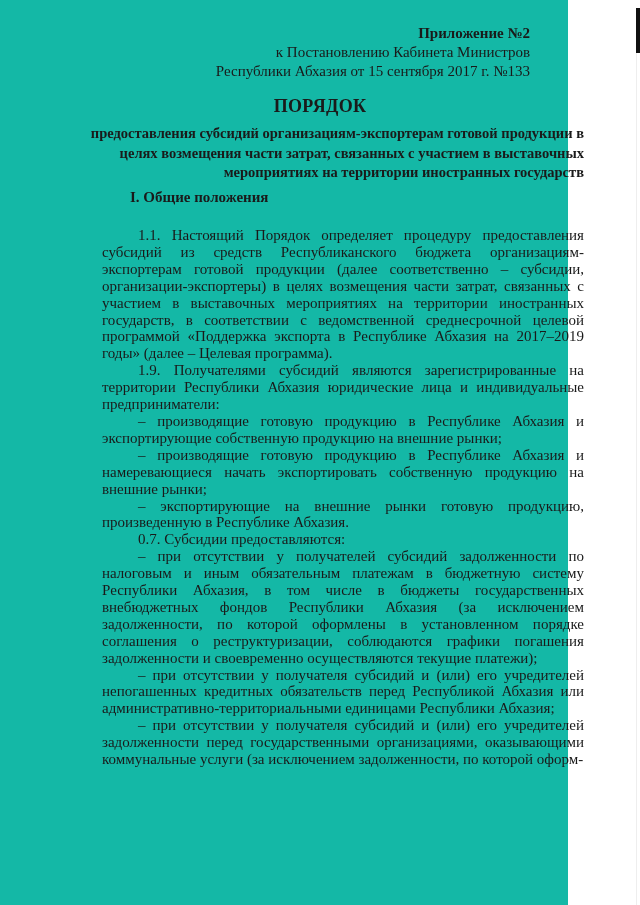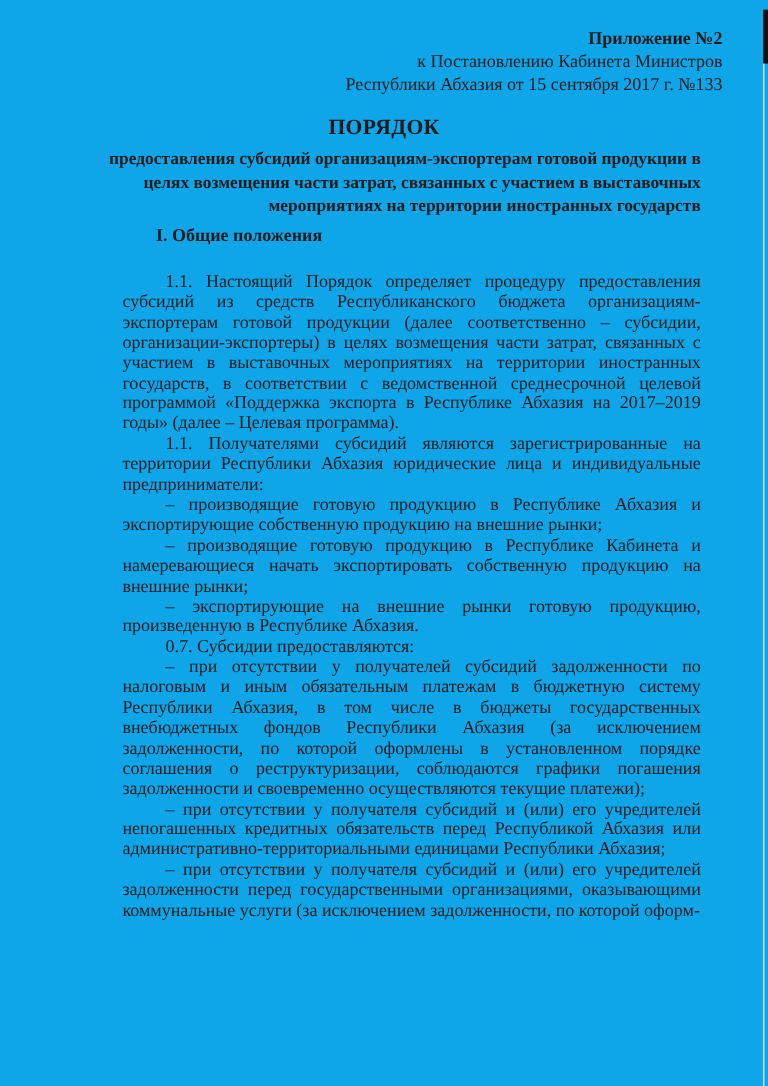--- a/index.html
+++ b/index.html
@@ -1,18 +1,18 @@
 <!DOCTYPE html>
 <html><head>
 <meta charset="utf-8">
 <style>
   html, body { margin: 0; padding: 0; background: #ffffff; }
   body { width: 640px; height: 905px; position: relative; overflow: hidden;
          font-family: "Liberation Serif", "DejaVu Serif", serif; color: #1a1a1a; }
-  .page { position: absolute; left: 0; top: 0; width: 640px; height: 905px; background: #0ea5e9; }
+  .page { position: absolute; left: 0; top: 0; width: 568px; height: 905px; background: #14b8a6; }
   .edge-bar { position: absolute; left: 636px; top: 8px; width: 4px; height: 45px; background: #111; }
   .edge-line { position: absolute; left: 636px; top: 53px; width: 1px; height: 852px; background: #eee; }
   .header { position: absolute; right: 38px; top: 24px; text-align: right; font-size: 15px; line-height: 19px; }
   .header .annex { font-weight: bold; }
   .title { position: absolute; left: 0; width: 640px; top: 96px; text-align: center; font-weight: bold; font-size: 18px; letter-spacing: 0.3px; }
   .subtitle { position: absolute; left: 56px; width: 528px; top: 124px; text-align: right; font-weight: bold; font-size: 14.5px; line-height: 19.5px; }
   .section { position: absolute; left: 130px; top: 189px; font-weight: bold; font-size: 15px; }
   .body { position: absolute; left: 102px; width: 482px; top: 227px; font-size: 15px; line-height: 16.9px; text-align: justify; }
   .body p { margin: 0; text-indent: 36px; }
 </style>
@@ -28,22 +28,22 @@
     <div>к Постановлению Кабинета Министров</div>
     <div>Республики Абхазия от 15 сентября 2017 г. №133</div>
   </div>
 
   <div class="title">ПОРЯДОК</div>
   <div class="subtitle">предоставления субсидий организациям-экспортерам готовой продукции в целях возмещения части затрат, связанных с участием в выставочных мероприятиях на территории иностранных государств</div>
   <div class="section">I. Общие положения</div>
 
   <div class="body">
     <p>1.1. Настоящий Порядок определяет процедуру предоставления субсидий из средств Республиканского бюджета организациям-экспортерам готовой продукции (далее соответственно – субсидии, организации-экспортеры) в целях возмещения части затрат, связанных с участием в выставочных мероприятиях на территории иностранных государств, в соответствии с ведомственной среднесрочной целевой программой «Поддержка экспорта в Республике Абхазия на 2017–2019 годы» (далее – Целевая программа).</p>
-    <p>1.1. Получателями субсидий являются зарегистрированные на территории Республики Абхазия юридические лица и индивидуальные предприниматели:</p>
+    <p>1.9. Получателями субсидий являются зарегистрированные на территории Республики Абхазия юридические лица и индивидуальные предприниматели:</p>
     <p>– производящие готовую продукцию в Республике Абхазия и экспортирующие собственную продукцию на внешние рынки;</p>
-    <p>– производящие готовую продукцию в Республике Кабинета и намеревающиеся начать экспортировать собственную продукцию на внешние рынки;</p>
+    <p>– производящие готовую продукцию в Республике Абхазия и намеревающиеся начать экспортировать собственную продукцию на внешние рынки;</p>
     <p>– экспортирующие на внешние рынки готовую продукцию, произведенную в Республике Абхазия.</p>
     <p>0.7. Субсидии предоставляются:</p>
     <p>– при отсутствии у получателей субсидий задолженности по налоговым и иным обязательным платежам в бюджетную систему Республики Абхазия, в том числе в бюджеты государственных внебюджетных фондов Республики Абхазия (за исключением задолженности, по которой оформлены в установленном порядке соглашения о реструктуризации, соблюдаются графики погашения задолженности и своевременно осуществляются текущие платежи);</p>
     <p>– при отсутствии у получателя субсидий и (или) его учредителей непогашенных кредитных обязательств перед Республикой Абхазия или административно-территориальными единицами Республики Абхазия;</p>
     <p>– при отсутствии у получателя субсидий и (или) его учредителей задолженности перед государственными организациями, оказывающими коммунальные услуги (за исключением задолженности, по которой оформ-</p>
   </div>
 </div>
 
 </body></html>

